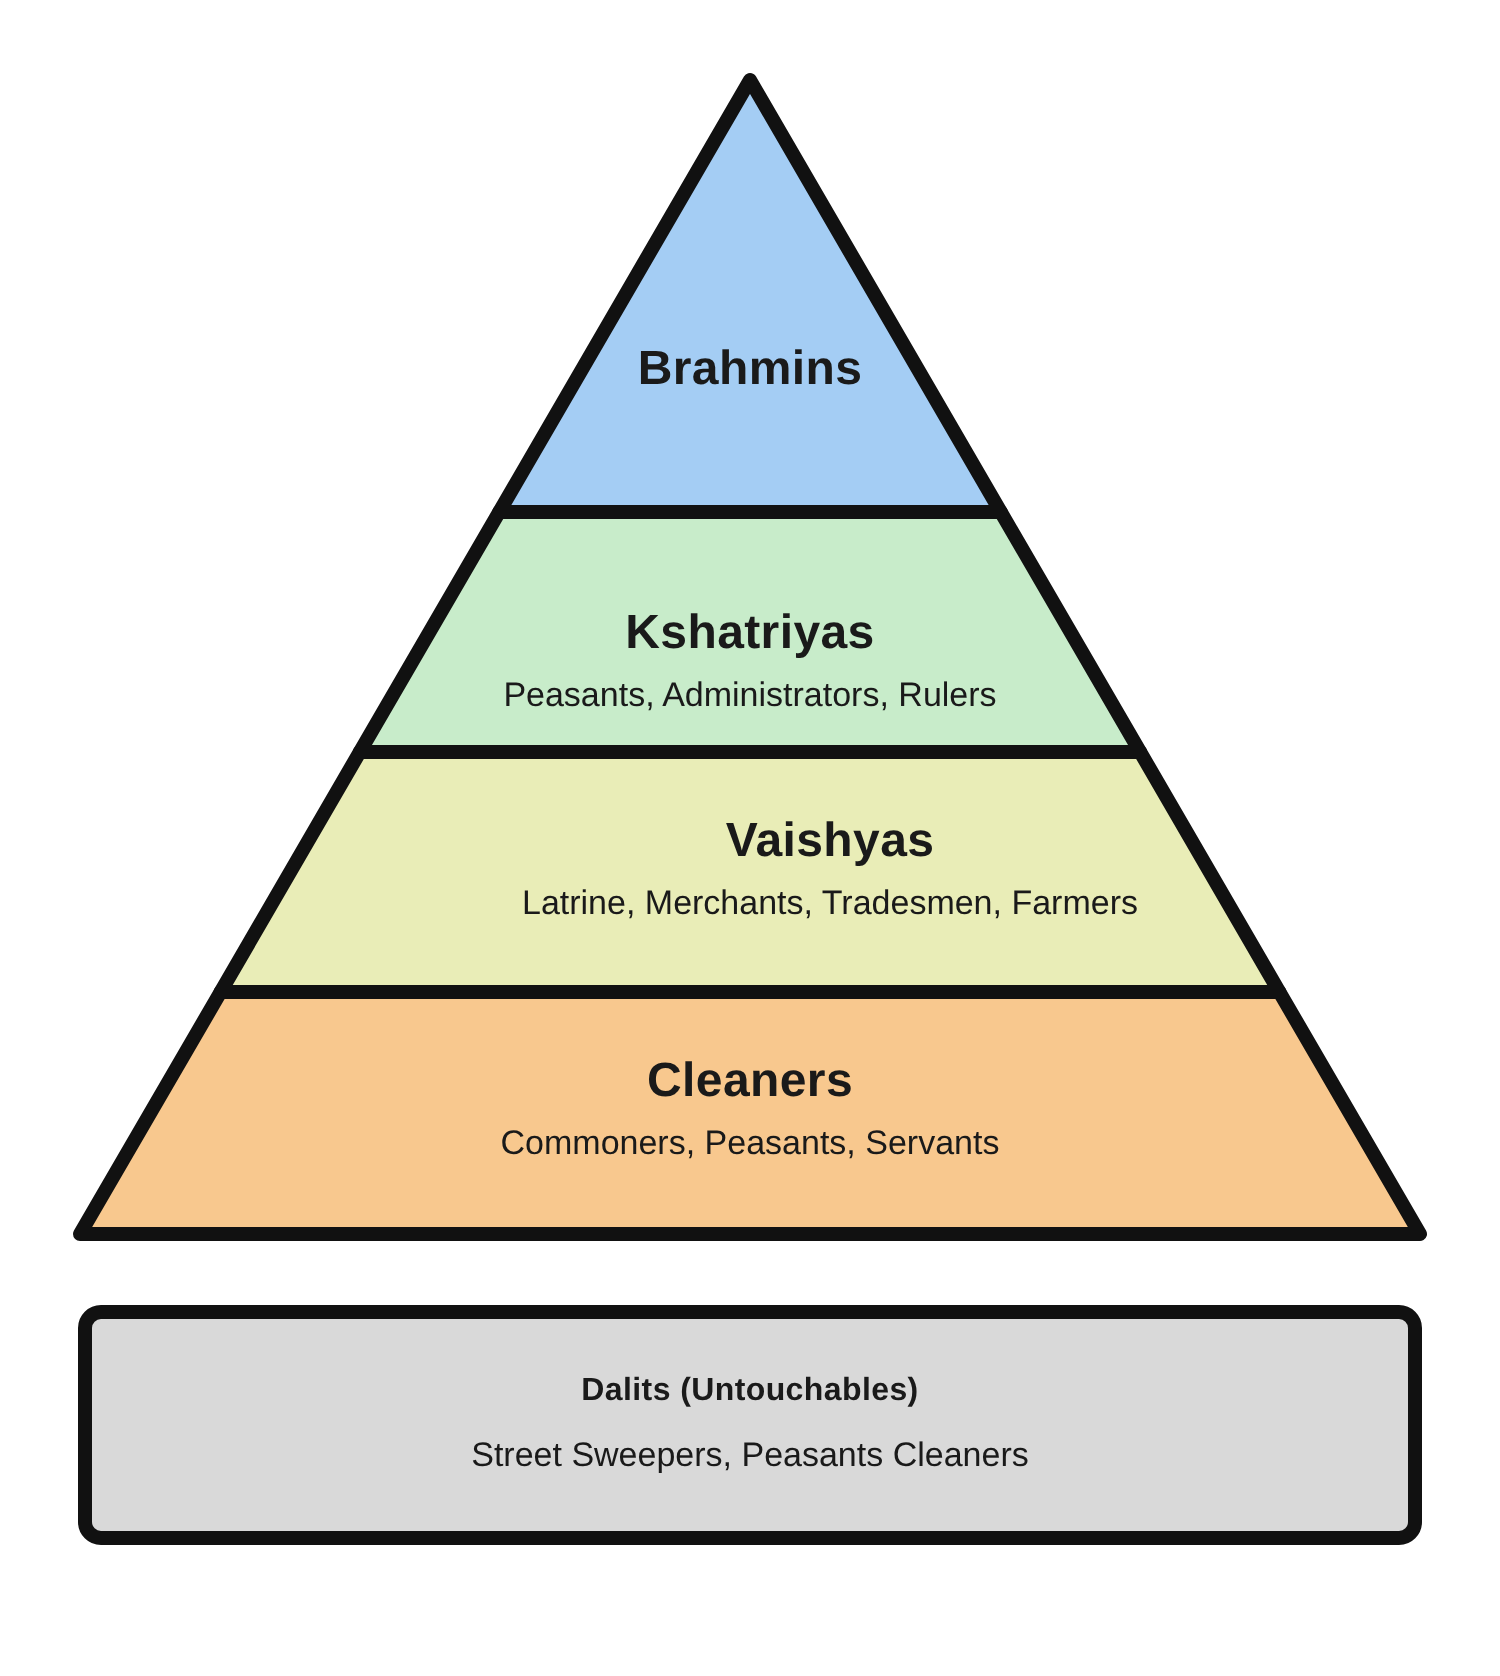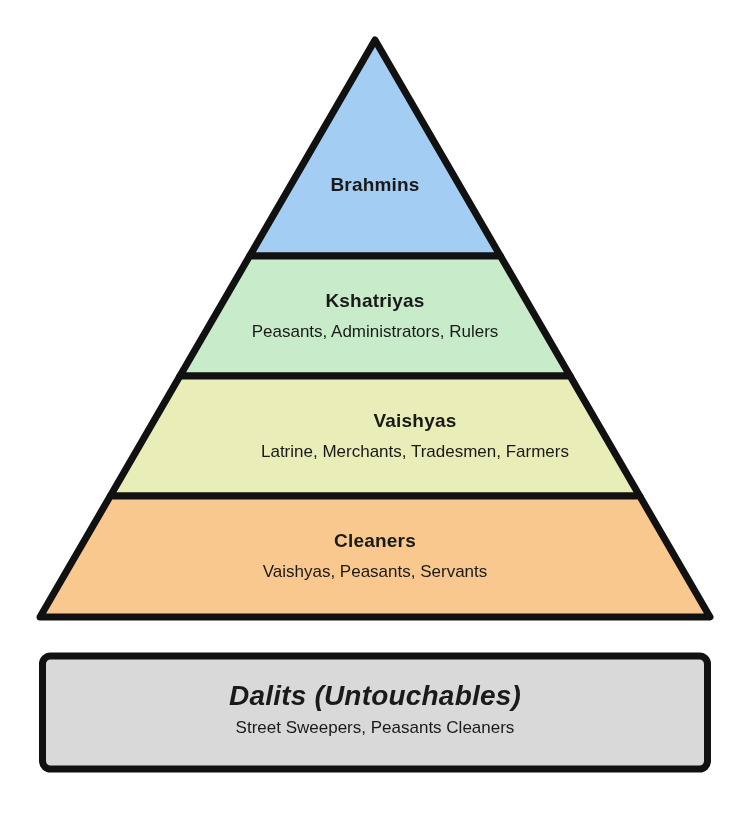--- a/index.html
+++ b/index.html
@@ -29,36 +29,36 @@
     stroke-linejoin: round;
   }
   .tier-label {
     position: absolute;
     left: 0;
     width: 750px;
     text-align: center;
     color: #1a1a1a;
   }
   .tier-title {
-    font-size: 19px;
+    font-size: 24px;
     line-height: 30px;
     font-weight: bold;
     letter-spacing: 0.2px;
   }
   .tier-sub {
     font-size: 17px;
     line-height: 24px;
     margin-top: 4px;
   }
   .label-brahmins  { top: 170px; }
-  .label-kshatriyas{ top: 286px; }
+  .label-kshatriyas{ top: 302px; }
   .label-vaishyas  { top: 406px; margin-left: 40px; }
   .label-shudras   { top: 526px; }
   .label-dalits    { top: 680px; }
-  .label-dalits .tier-title { font-size: 28px; line-height: 32px; font-style: italic; }
+  .label-dalits .tier-title { font-size: 16px; line-height: 32px; }
 </style>
 </head>
 <body>
 
 <div class="canvas">
 
   <svg class="pyramid-svg" viewBox="0 0 750 838">
     <polygon points="375,40 500.4,256 249.6,256" fill="#a4cdf4"></polygon>
     <polygon points="249.6,256 500.4,256 570.1,376 179.9,376" fill="#c8ecca"></polygon>
     <polygon points="179.9,376 570.1,376 639.7,496 110.3,496" fill="#e9edb7"></polygon>
@@ -75,21 +75,21 @@
     <div class="tier-sub">Peasants, Administrators, Rulers</div>
   </div>
 
   <div class="tier-label label-vaishyas">
     <div class="tier-title">Vaishyas</div>
     <div class="tier-sub">Latrine, Merchants, Tradesmen, Farmers</div>
   </div>
 
   <div class="tier-label label-shudras">
     <div class="tier-title">Cleaners</div>
-    <div class="tier-sub">Vaishyas, Peasants, Servants</div>
+    <div class="tier-sub">Commoners, Peasants, Servants</div>
   </div>
 
   <div class="tier-label label-dalits">
     <div class="tier-title">Dalits (Untouchables)</div>
     <div class="tier-sub">Street Sweepers, Peasants Cleaners</div>
   </div>
 
 </div>
 
 </body></html>

